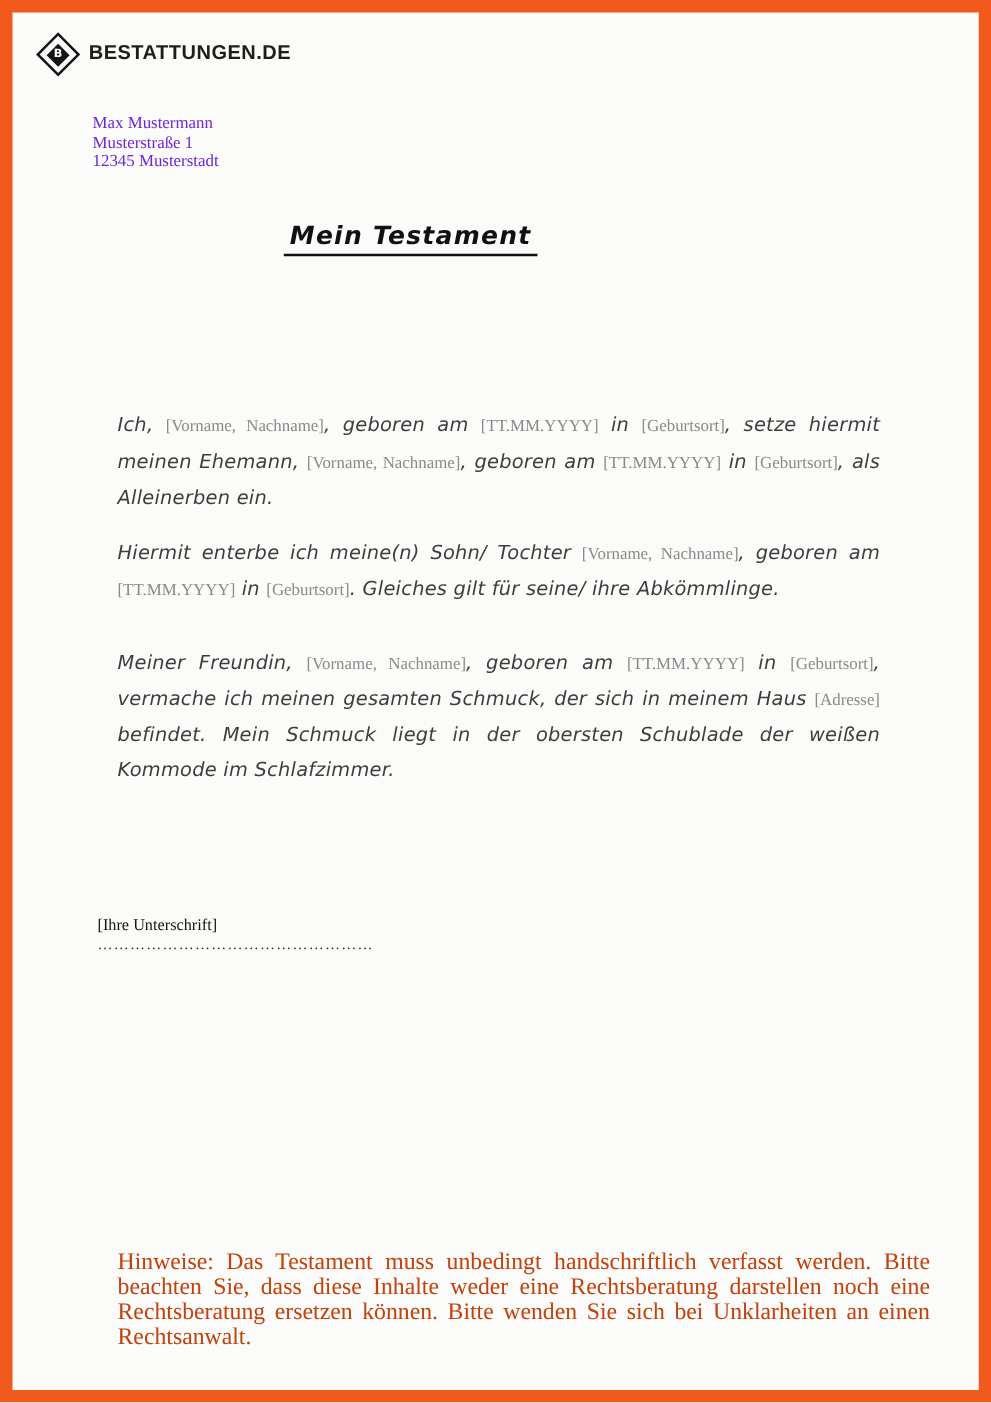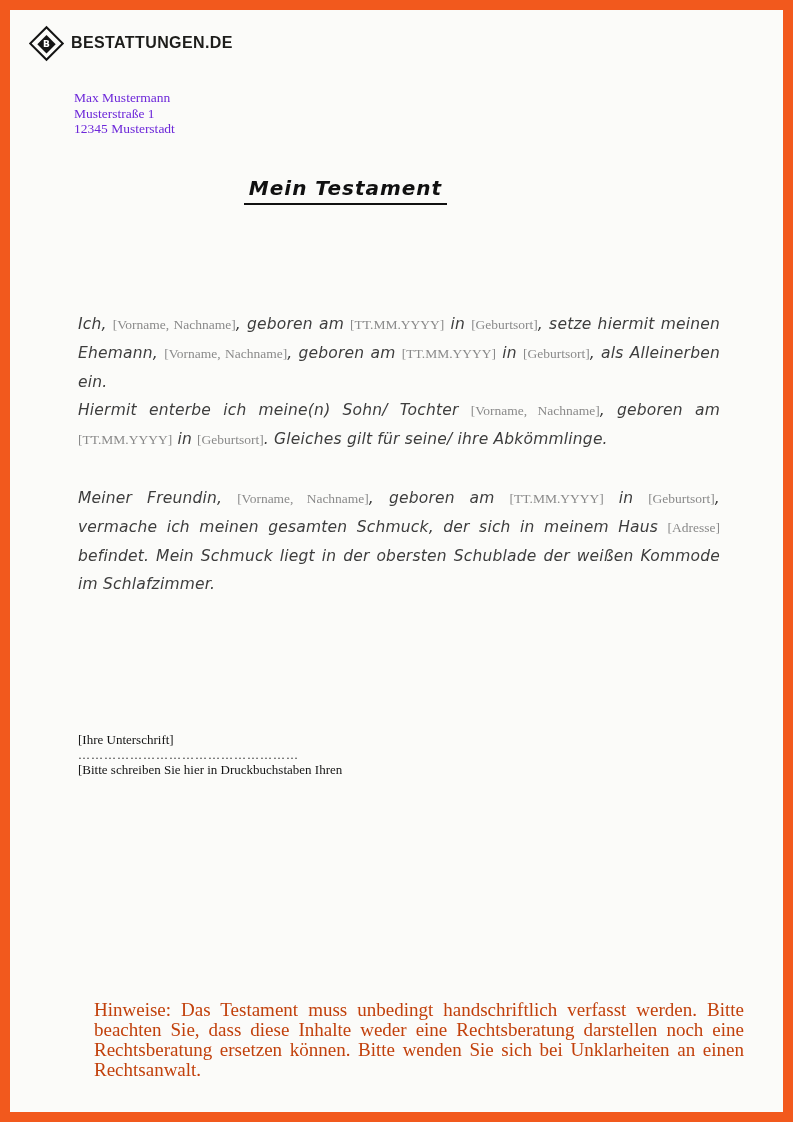--- a/index.html
+++ b/index.html
@@ -64,21 +64,20 @@
     line-height: 15.5px;
     color: #6d28d9;
     font-family: Liberation Serif, serif;
   }
   
   .title-wrap {
     position: absolute;
     left: 0; top: 166px;
     width: 637px;
     text-align: center;
-    padding-left: 17px;
   }
   .doc-title {
     display: inline-block;
     font-family: "DejaVu Sans", sans-serif;
     font-style: italic;
     font-weight: bold;
     font-size: 20px;
     letter-spacing: 1px;
     color: #111111;
     border-bottom: 2px solid #111111;
@@ -93,21 +92,21 @@
     font-size: 13.5px;
     color: #141414;
   }
   
   .body-text {
     position: absolute;
     left: 68px; top: 300px;
     width: 642px;
   }
   .para {
-    margin: 0;
+    margin: 16px;
     text-align: justify;
     font-family: "DejaVu Sans", sans-serif;
     font-style: italic;
     font-size: 15.5px;
     letter-spacing: 0.2px;
     line-height: 28px;
     color: #3d3d3d;
   }
   .para.gap { margin-top: 30px; }
   .para .seg-hand { }
@@ -171,18 +170,17 @@
 
   <div class="body-text" id="body-text">
       <p class="para"><span class="seg-hand">Ich, </span><span class="seg-ph">[Vorname, Nachname]</span><span class="seg-hand">, geboren am </span><span class="seg-ph">[TT.MM.YYYY]</span><span class="seg-hand"> in </span><span class="seg-ph">[Geburtsort]</span><span class="seg-hand">, setze hiermit meinen Ehemann, </span><span class="seg-ph">[Vorname, Nachname]</span><span class="seg-hand">, geboren am </span><span class="seg-ph">[TT.MM.YYYY]</span><span class="seg-hand"> in </span><span class="seg-ph">[Geburtsort]</span><span class="seg-hand">, als Alleinerben ein.</span></p>
       <p class="para"><span class="seg-hand">Hiermit enterbe ich meine(n) Sohn/ Tochter </span><span class="seg-ph">[Vorname, Nachname]</span><span class="seg-hand">, geboren am </span><span class="seg-ph">[TT.MM.YYYY]</span><span class="seg-hand"> in </span><span class="seg-ph">[Geburtsort]</span><span class="seg-hand">. Gleiches gilt für seine/ ihre Abkömmlinge.</span></p>
       <p class="para gap"><span class="seg-hand">Meiner Freundin, </span><span class="seg-ph">[Vorname, Nachname]</span><span class="seg-hand">, geboren am </span><span class="seg-ph">[TT.MM.YYYY]</span><span class="seg-hand"> in </span><span class="seg-ph">[Geburtsort]</span><span class="seg-hand">, vermache ich meinen gesamten Schmuck, der sich in meinem Haus </span><span class="seg-ph">[Adresse]</span><span class="seg-hand"> befindet. Mein Schmuck liegt in der obersten Schublade der weißen Kommode im Schlafzimmer.</span></p>
     </div>
 
   <div class="signature">
     <div>[Ihre Unterschrift]</div>
     <div class="dotted">……………………………………………</div>
-    <div>[Bitte schreiben Sie hier in Druckbuchstaben Ihren</div>
   </div>
 
   <div class="footer-note">Hinweise: Das Testament muss unbedingt handschriftlich verfasst werden. Bitte beachten Sie, dass diese Inhalte weder eine Rechtsberatung darstellen noch eine Rechtsberatung ersetzen können. Bitte wenden Sie sich bei Unklarheiten an einen Rechtsanwalt.</div>
 
 </div>
 
 </body></html>

